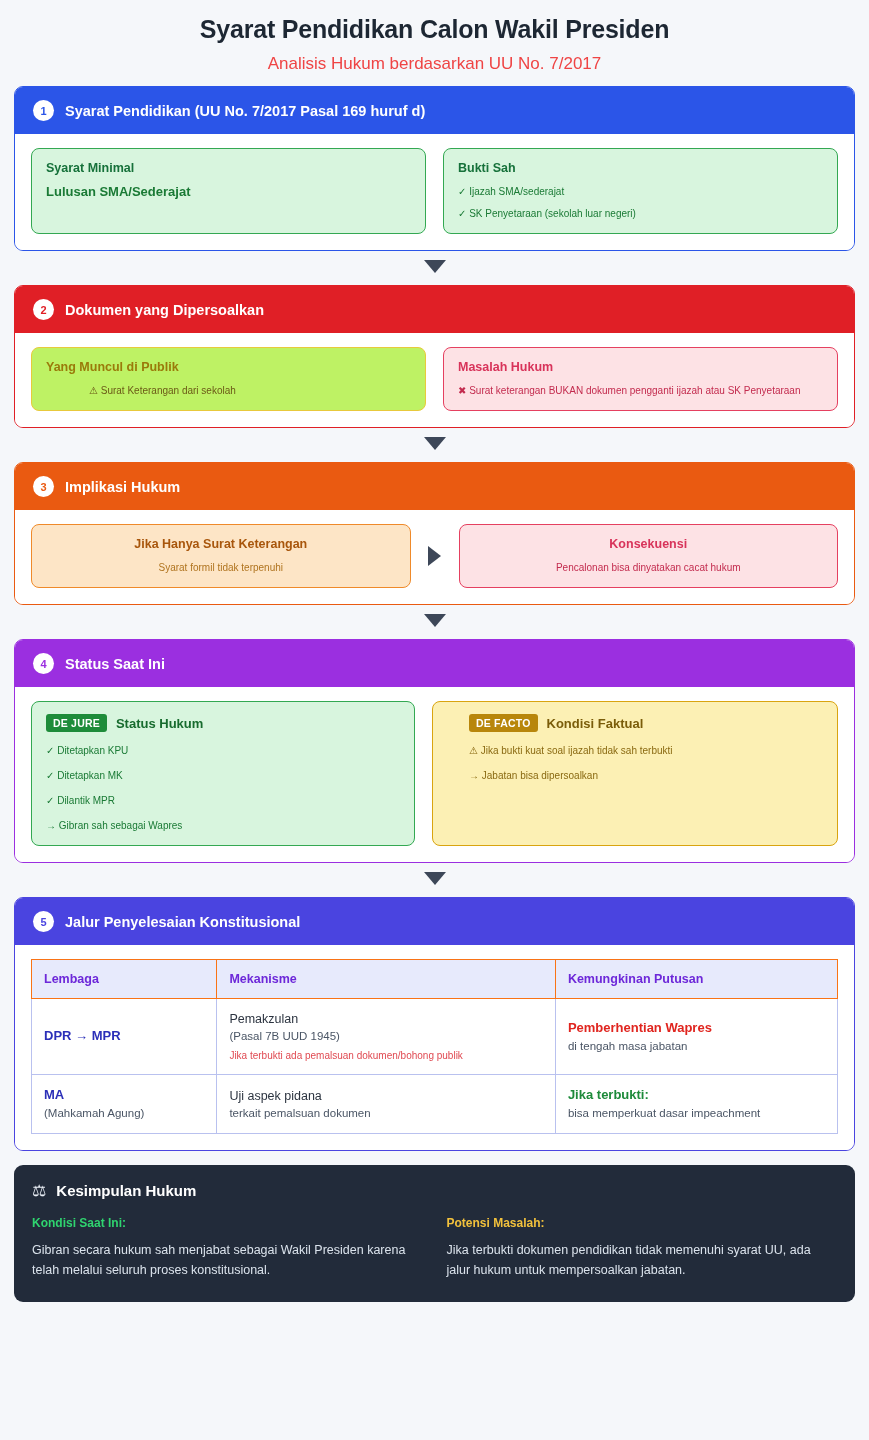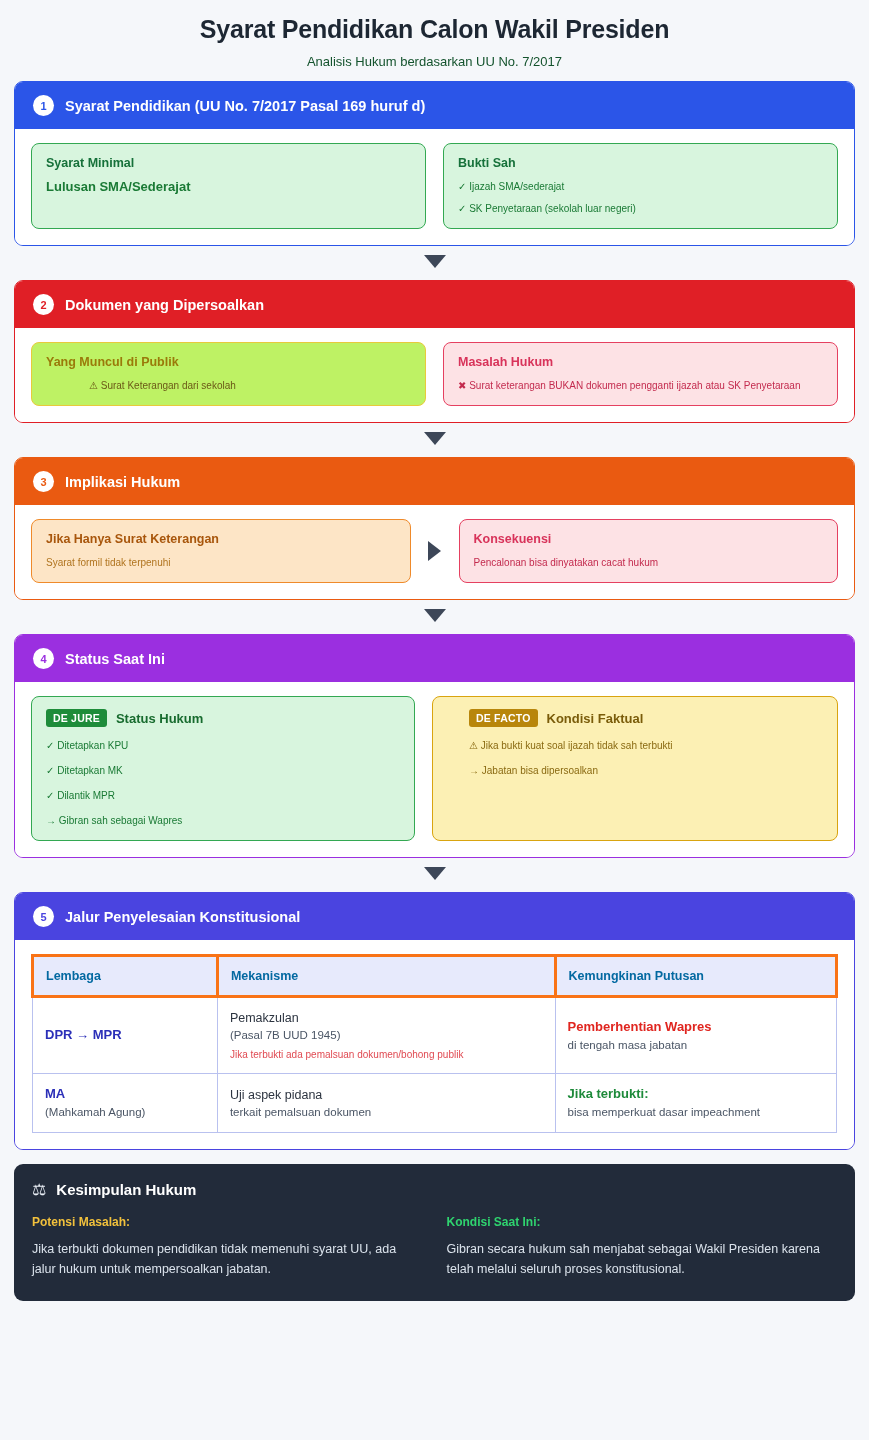--- a/index.html
+++ b/index.html
@@ -10,21 +10,21 @@
     color: #2c3440;
   }
   .page { width: 869px; min-height: 1440px; padding: 0 14px 0 14px; }
 
   
   .page-header { padding: 14px 0 12px; text-align: center; }
   .page-title {
     font-size: 25px; font-weight: bold; color: #1d2733;
     letter-spacing: -0.2px; line-height: 1.2;
   }
-  .page-subtitle { font-size: 13px; color: #14532d; margin-top: 10px; }
+  .page-subtitle { font-size: 17px; color: #ef4444; margin-top: 10px; }
 
   
   .section { border-radius: 9px; overflow: hidden; background: #ffffff; border: 1px solid #ccc; }
   .section-head {
     display: flex; align-items: center; gap: 11px;
     padding: 13px 18px; color: #ffffff;
   }
   .step-badge {
     width: 21px; height: 21px; border-radius: 50%;
     background: #ffffff; color: inherit;
@@ -111,23 +111,23 @@
   .tag-green { background: #1e8c3a; }
   .tag-gold  { background: #b8860b; }
   .tag-label { font-size: 13px; font-weight: bold; }
   .tag-label.green { color: #176b2e; }
   .tag-label.gold  { color: #7a5c0a; }
   .status-list .box-line { margin-top: 10px; }
 
   
   table { width: 100%; border-collapse: collapse; }
   thead th {
-    background: #e7eafc; color: #0369a1;
+    background: #e7eafc; color: #6d28d9;
     font-size: 12.5px; font-weight: bold; text-align: left;
-    padding: 12px 12px; border: 3px solid #f97316;
+    padding: 12px 12px; border: 1px solid #f97316;
   }
   tbody td {
     padding: 11px 12px; border: 1px solid #b9c1ef;
     font-size: 12.5px; vertical-align: middle; line-height: 1.45;
   }
   .cell-main { font-weight: bold; font-size: 13px; }
   .cell-sub { font-size: 11.5px; color: #4a5565; }
   .cell-note { font-size: 10px; color: #e04a52; margin-top: 4px; }
   .c-mk { color: #2b2fb8; }
   .c-dpr { color: #2b2fb8; }
@@ -202,21 +202,21 @@
   </div>
 
   <div class="arrow-down"><span></span></div>
 
   <div class="section s3">
     <div class="section-head">
       <div class="step-badge">3</div>
       <div class="section-title">Implikasi Hukum</div>
     </div>
     <div class="section-body">
-      <div class="two-col" style="gap:11px;">
+      <div class="two-col" style="gap:11px;text-align:center;">
         <div class="box box-orange">
           <div class="box-title">Jika Hanya Surat Keterangan</div>
           <div class="box-line">Syarat formil tidak terpenuhi</div>
         </div>
         <div class="arrow-right">
             <span></span>
           </div>
         <div class="box box-pink">
           <div class="box-title">Konsekuensi</div>
           <div class="box-line">Pencalonan bisa dinyatakan cacat hukum</div>
@@ -306,23 +306,23 @@
     </div>
   </div>
 
   <div class="footer">
     <div class="footer-head">
       <span class="footer-icon">⚖</span>
       <span class="footer-title">Kesimpulan Hukum</span>
     </div>
     <div class="footer-cols">
       <div class="footer-col">
+        <div class="footer-label fl-green">Kondisi Saat Ini:</div>
+        <div class="footer-text">Gibran secara hukum sah menjabat sebagai Wakil Presiden karena telah melalui seluruh proses konstitusional.</div>
+      </div>
+      <div class="footer-col">
         <div class="footer-label fl-gold">Potensi Masalah:</div>
         <div class="footer-text">Jika terbukti dokumen pendidikan tidak memenuhi syarat UU, ada jalur hukum untuk mempersoalkan jabatan.</div>
       </div>
-      <div class="footer-col">
-        <div class="footer-label fl-green">Kondisi Saat Ini:</div>
-        <div class="footer-text">Gibran secara hukum sah menjabat sebagai Wakil Presiden karena telah melalui seluruh proses konstitusional.</div>
-      </div>
     </div>
   </div>
 
 </div>
 
 </body></html>

